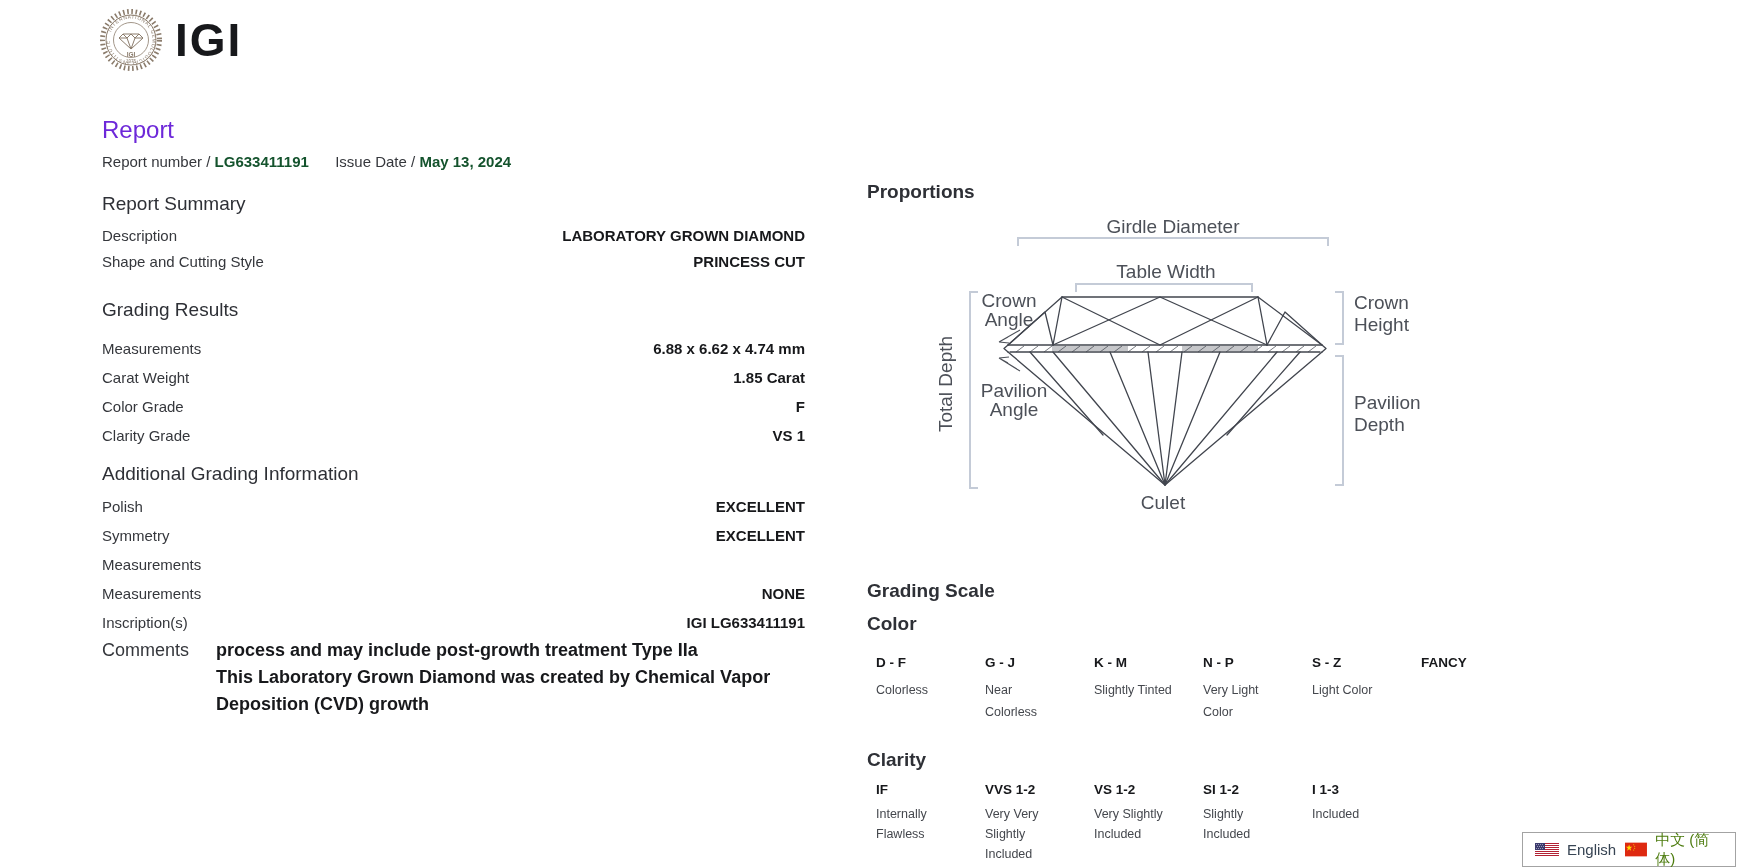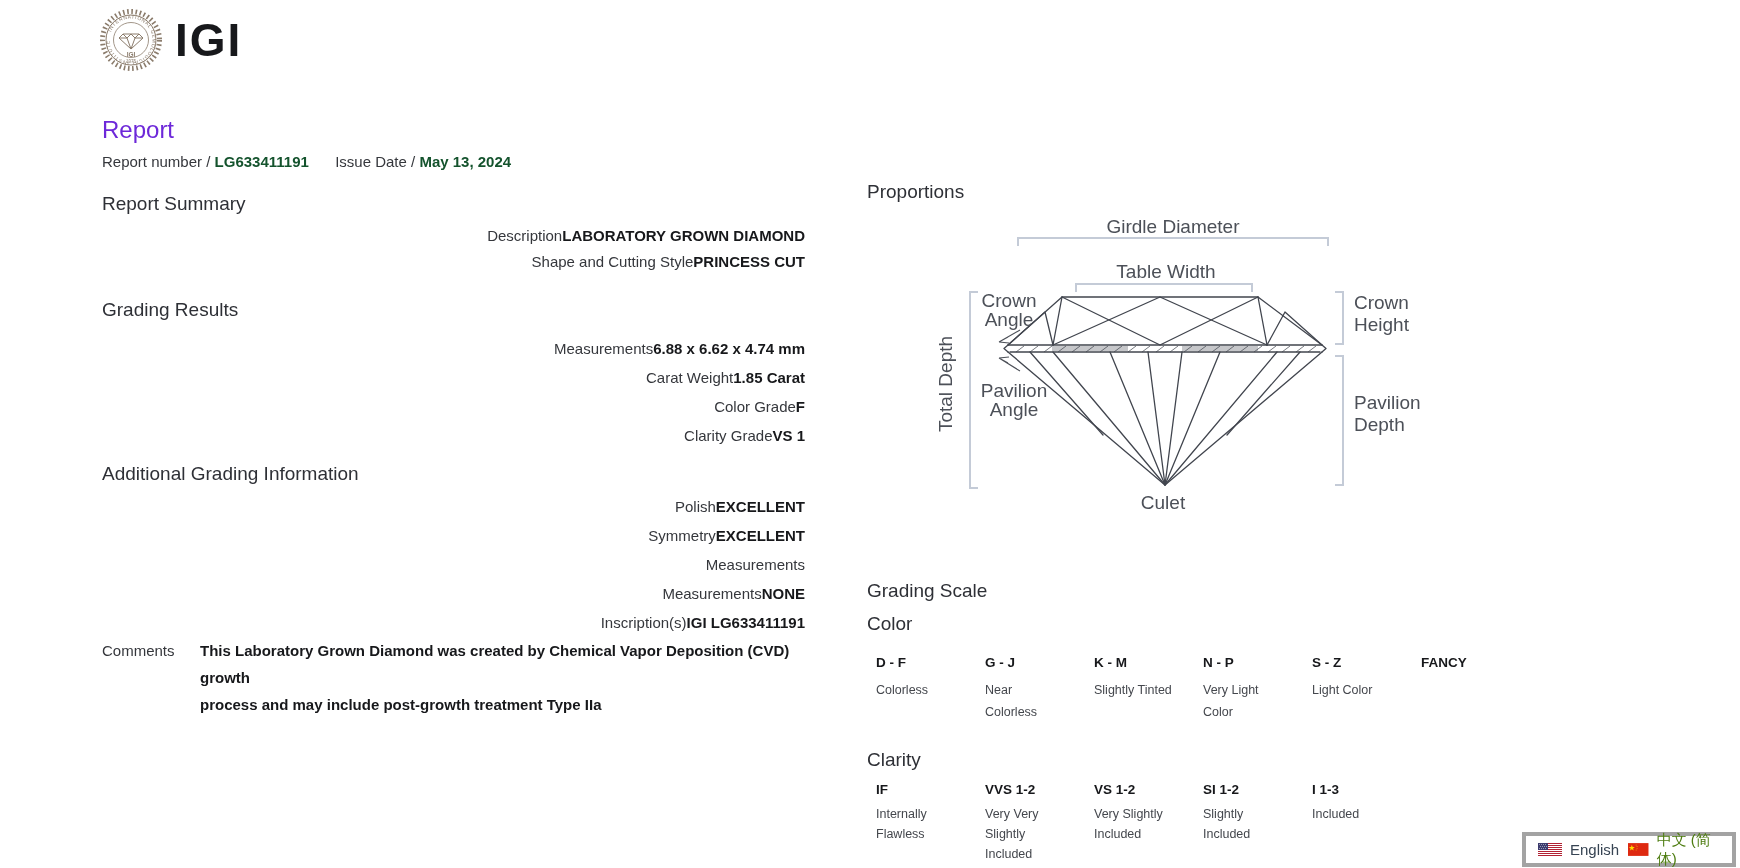--- a/index.html
+++ b/index.html
@@ -16,31 +16,31 @@
   .left-col { position:absolute; left:102px; top:118px; width:703px; }
   .report-title { font-size:24px; font-weight:500; line-height:24px; color:#6d28d9; }
   .report-meta { margin-top:10px; font-size:15px; line-height:20px; color:#35373c; }
   .report-meta b { color:#14532d; font-weight:700; }
   .report-meta .meta-sep { display:inline-block; width:18px; }
   h2.section-title { margin-top:20px; font-size:19px; font-weight:400; line-height:24px; color:#2e3036; }
   h2.mt-results { margin-top:24px; }
   h2.mt-additional { margin-top:12px; }
   .rows { margin-top:6px; }
   .rows.mt-lg { margin-top:12px; }
-  .row { display:flex; justify-content:flex-end; align-items:center; height:29px; font-size:15px; }
+  .row { display:flex; justify-content:space-between; align-items:center; height:29px; font-size:15px; }
   .row.h26 { height:26px; }
   .row-label { color:#35373c; }
   .row-value { font-weight:700; color:#17181b; }
-  .comments-row { display:flex; font-size:15px; }
+  .comments-row { display:flex; font-size:18px;gap:16px; }
   .comments-label { width:98px; flex:0 0 98px; color:#35373c; line-height:27px; }
   .comments-text { font-weight:700; color:#17181b; line-height:27px; }
 
   
   .abs { position:absolute; }
-  .r-title { font-size:19px; font-weight:400; line-height:24px; color:#2e3036; }
+  .r-title { font-size:19px; font-weight:700; line-height:24px; color:#2e3036; }
   #proportions-title { left:867px; top:180px; }
   #diagram { left:860px; top:215px; }
   #grading-scale-title { left:867px; top:579px; }
   #color-title { left:867px; top:612px; }
   #color-grid { left:876px; top:654px; }
   #clarity-title { left:867px; top:748px; }
   #clarity-grid { left:876px; top:781px; }
   .scale-grid { display:flex; }
   .scale-col { width:109px; flex:0 0 109px; }
   .scale-col:last-child { width:auto; flex:0 0 auto; }
@@ -53,21 +53,21 @@
   
   svg text.diag-label { font-family:"Liberation Sans", sans-serif; font-size:19px; fill:#4c5058; }
   svg .facet { stroke:#41454e; stroke-width:1.3; fill:none; stroke-linejoin:round; stroke-linecap:round; }
   svg .hatch { stroke:#41454e; stroke-width:0.9; opacity:0.8; fill:none; }
   svg .smudge { stroke:#41454e; stroke-width:5; opacity:0.3; fill:none; }
   svg .bracket { stroke:#c4cbd7; stroke-width:2; fill:none; }
   svg .pointer { stroke:#4c5058; stroke-width:1.1; fill:none; }
 
   
   .lang-box { position:absolute; left:1522px; top:832px; width:214px; height:35px;
-    border:4px solid #a3a3a3; background:#fff; display:flex; align-items:center;
+    border:1px solid #a3a3a3; background:#fff; display:flex; align-items:center;
     padding:0 12px; gap:9px; }
   .lang-opt { display:flex; align-items:center; gap:8px; cursor:pointer; font-size:15px; }
   .lang-opt.en { color:#374453; }
   .lang-opt.zh { color:#4d7c0f; }
   .flag { display:block; }
 </style>
 </head>
 <body>
 
 <div class="page">
@@ -156,22 +156,22 @@
         <span class="row-value">NONE</span>
       </div>
       <div class="row">
         <span class="row-label">Inscription(s)</span>
         <span class="row-value">IGI LG633411191</span>
       </div>
     </div>
     <div class="comments-row">
       <span class="comments-label">Comments</span>
       <span class="comments-text">
+        <span style="display:block">process and may include post-growth treatment Type IIa</span>
         <span style="display:block">This Laboratory Grown Diamond was created by Chemical Vapor Deposition (CVD) growth</span>
-        <span style="display:block">process and may include post-growth treatment Type IIa</span>
       </span>
     </div>
   </div>
 
   <div class="abs r-title" id="proportions-title">Proportions</div>
 
   <svg class="abs" id="diagram" width="580" height="315" viewBox="860 215 580 315">
 
     <text class="diag-label" x="1173" y="233" text-anchor="middle">Girdle Diameter</text>
     <path class="bracket" d="M1018,246 v-8 h310 v8"></path>

